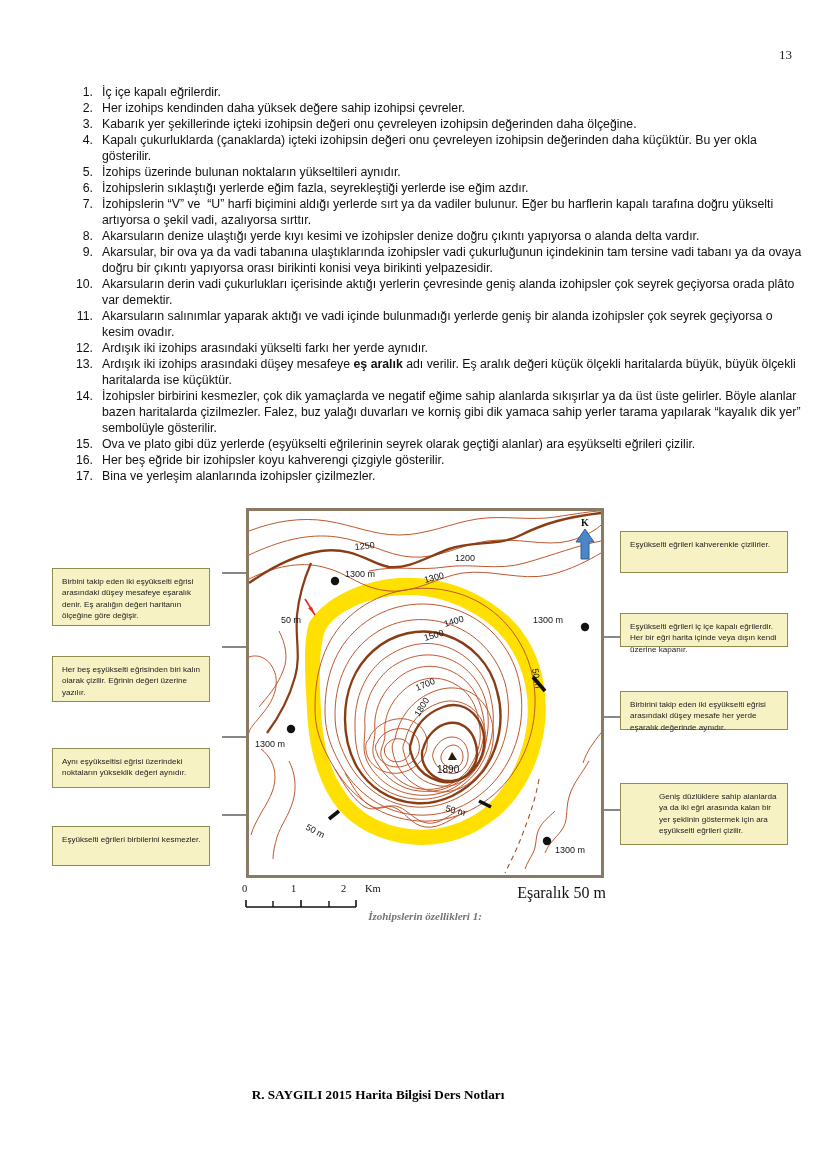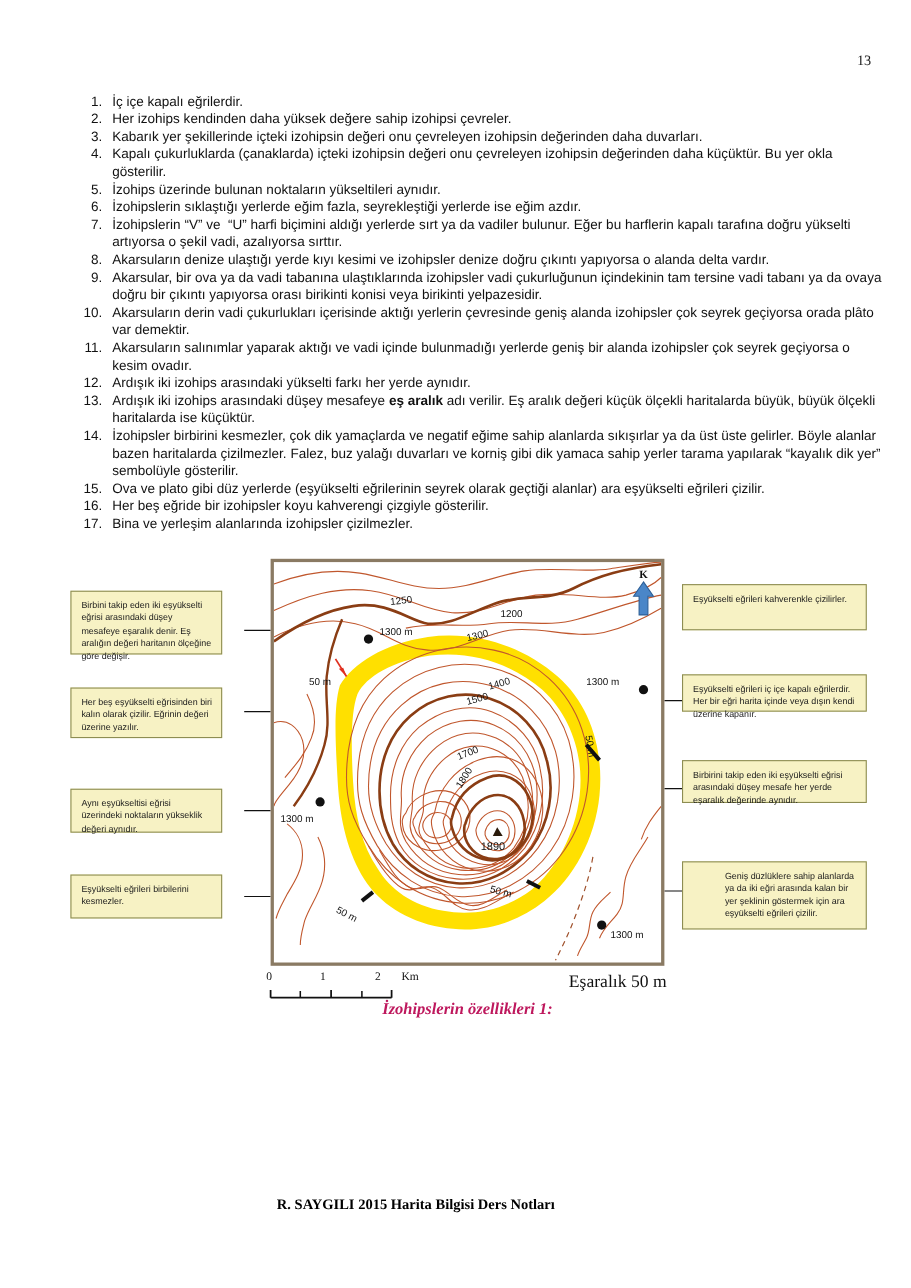--- a/index.html
+++ b/index.html
@@ -88,21 +88,21 @@
   
   .callout {
     position: absolute;
     background: #f7f2c4;
     border: 1px solid #8d8d52;
     font-size: 8.1px;
     line-height: 11.4px;
     color: #1b1b1b;
     padding: 7px 8px 7px 9px;
   }
-  .callout.left  { width: 138px; left: 64px; }
+  .callout.left  { width: 158px; left: 52px; margin-top: 31px; }
   .callout.right { width: 168px; left: 620px; }
 
   .c1 { top: 32px;  height: 58px; }
   .c2 { top: 120px; height: 46px; }
   .c3 { top: 212px; height: 40px; }
   .c4 { top: 290px; height: 40px; }
 
   .r1 { top: 26px;  height: 42px; }
   .r2 { top: 108px; height: 34px; }
   .r3 { top: 186px; height: 39px; }
@@ -127,25 +127,25 @@
   .esaralik {
     position: absolute; right: 4px; top: 1px;
     font-size: 16px; color: #111;
     font-family: "Liberation Serif", serif;
   }
   .caption {
     position: absolute;
     left: 246px; top: 405px;
     width: 358px;
     text-align: center;
-    font-size: 15px;
+    font-size: 11px;
     font-weight: bold;
     font-style: italic;
     font-family: "Liberation Serif", serif;
-    color: #be185d;
+    color: #737373;
   }
 
   
   .footer {
     position: absolute;
     left: 0; top: 1087px;
     width: 756px;
     text-align: center;
     font-family: "Liberation Serif", serif;
     font-weight: bold;
@@ -163,21 +163,21 @@
   <div class="rule-row">
     <div class="rule-num">1.</div>
     <div class="rule-text">İç içe kapalı eğrilerdir.</div>
   </div>
   <div class="rule-row">
     <div class="rule-num">2.</div>
     <div class="rule-text">Her izohips kendinden daha yüksek değere sahip izohipsi çevreler.</div>
   </div>
   <div class="rule-row">
     <div class="rule-num">3.</div>
-    <div class="rule-text">Kabarık yer şekillerinde içteki izohipsin değeri onu çevreleyen izohipsin değerinden daha duvarları.</div>
+    <div class="rule-text">Kabarık yer şekillerinde içteki izohipsin değeri onu çevreleyen izohipsin değerinden daha ölçeğine.</div>
   </div>
   <div class="rule-row">
     <div class="rule-num">4.</div>
     <div class="rule-text">Kapalı çukurluklarda (çanaklarda) içteki izohipsin değeri onu çevreleyen izohipsin değerinden daha küçüktür. Bu yer okla gösterilir.</div>
   </div>
   <div class="rule-row">
     <div class="rule-num">5.</div>
     <div class="rule-text">İzohips üzerinde bulunan noktaların yükseltileri aynıdır.</div>
   </div>
   <div class="rule-row">

